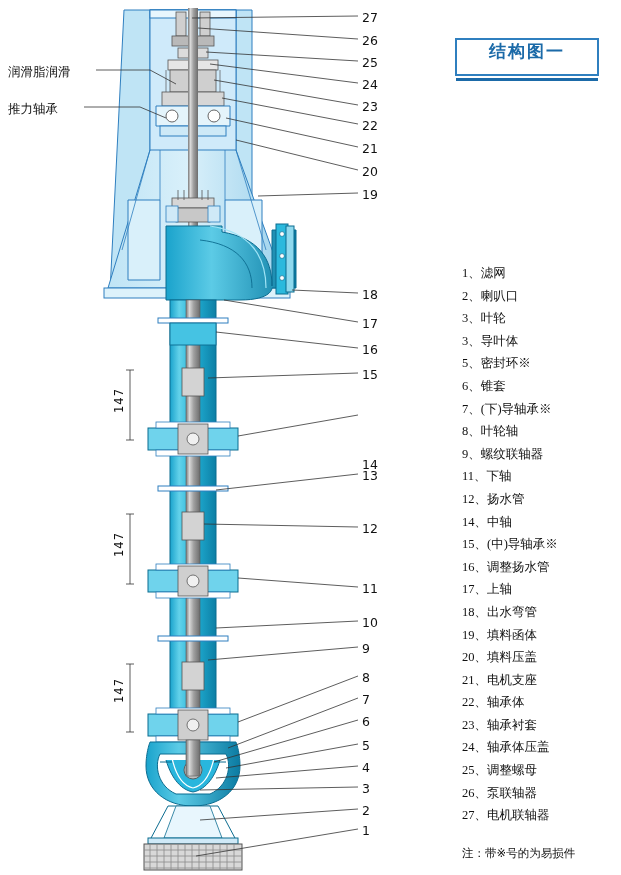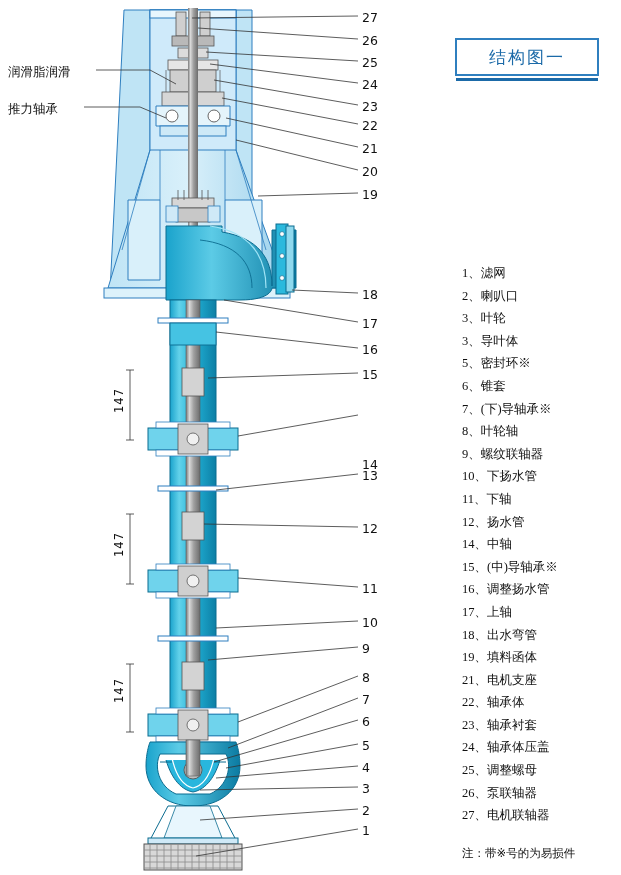--- a/index.html
+++ b/index.html
@@ -14,22 +14,22 @@
   .diagram-wrap{position:absolute;left:0;top:0;width:621px;height:875px;}
   svg.main{position:absolute;left:0;top:0;}
 
   
   .title-box{
     position:absolute;
     left:455px;top:38px;
     width:140px;height:34px;
     border:2px solid #2f7fbf;
     background:#ffffff;
-    display:flex;align-items:center;justify-content:center;
-    font-size:17px;font-weight:normal;color:#1b6aa8;
+    display:flex;align-items:flex-start;justify-content:center;
+    font-size:17px;font-weight:bold;color:#1b6aa8;
     letter-spacing:2px;
   }
   .title-box .tline{
     position:absolute;left:-1px;bottom:-7px;width:142px;height:3px;background:#1b6aa8;
   }
 
   
   .legend{
     position:absolute;
     left:462px;top:262px;
@@ -369,29 +369,29 @@
   <div class="legend" id="legend-list">
       <div>1、滤网</div>
       <div>2、喇叭口</div>
       <div>3、叶轮</div>
       <div>3、导叶体</div>
       <div>5、密封环※</div>
       <div>6、锥套</div>
       <div>7、(下)导轴承※</div>
       <div>8、叶轮轴</div>
       <div>9、螺纹联轴器</div>
-      <div>10、下扬水管</div>
       <div>11、下轴</div>
       <div>12、扬水管</div>
       <div>14、中轴</div>
       <div>15、(中)导轴承※</div>
       <div>16、调整扬水管</div>
       <div>17、上轴</div>
       <div>18、出水弯管</div>
       <div>19、填料函体</div>
+      <div>20、填料压盖</div>
       <div>21、电机支座</div>
       <div>22、轴承体</div>
       <div>23、轴承衬套</div>
       <div>24、轴承体压盖</div>
       <div>25、调整螺母</div>
       <div>26、泵联轴器</div>
       <div>27、电机联轴器</div>
     </div>
   <div class="legend-note">注：带※号的为易损件</div>
 

